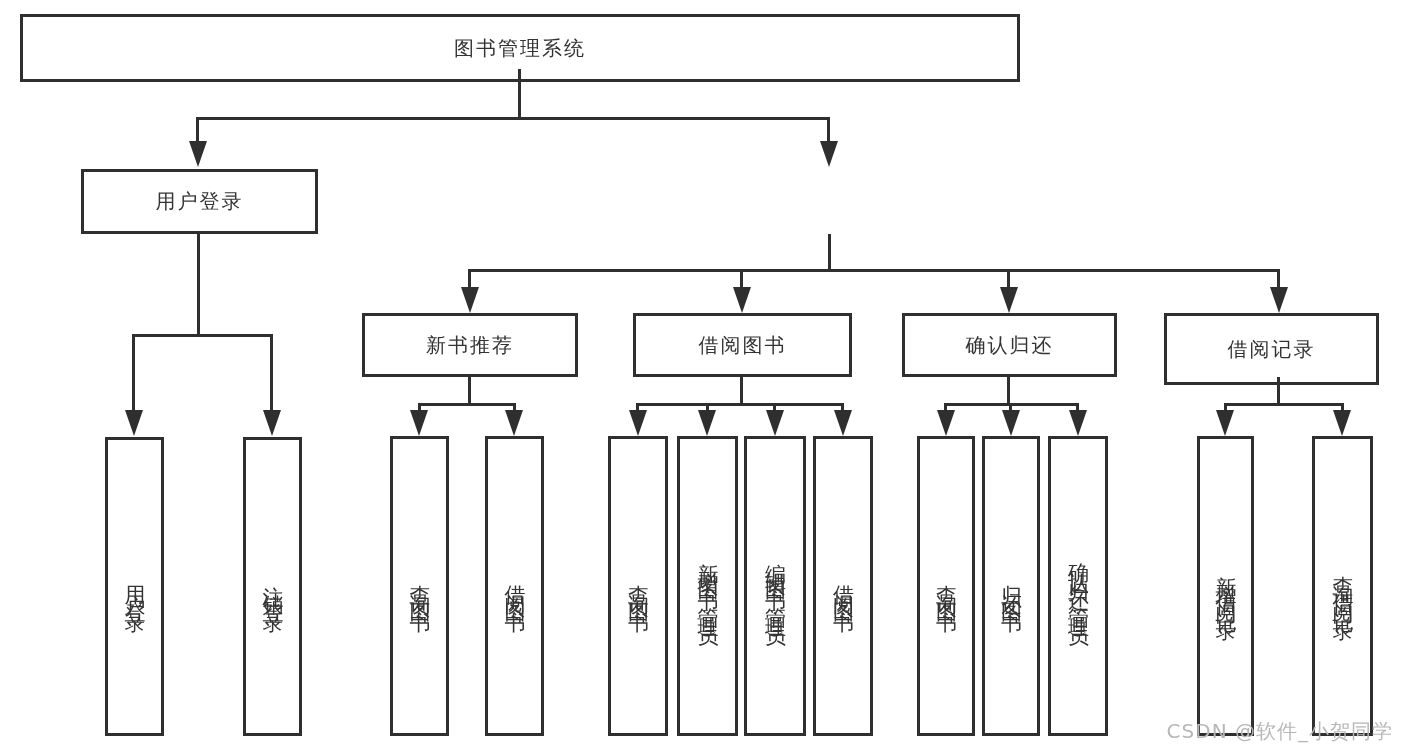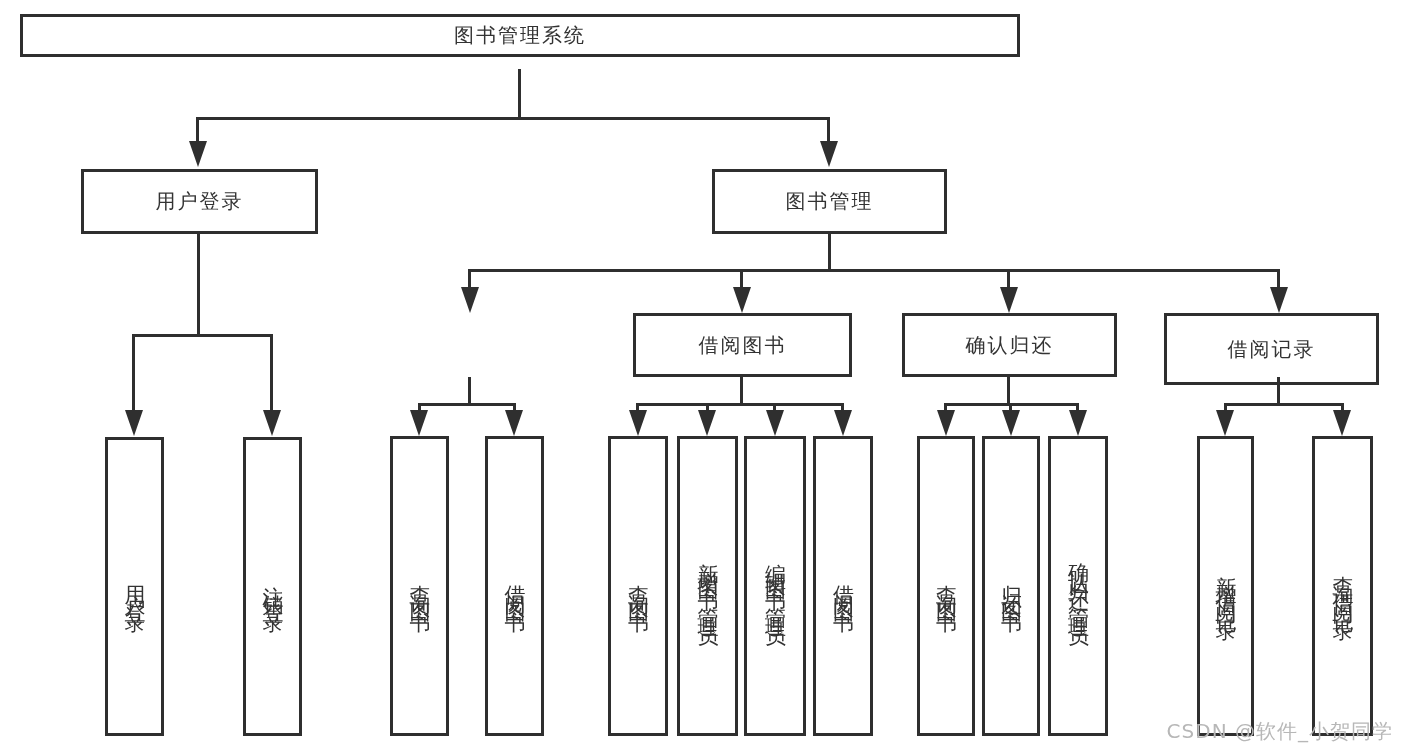--- a/index.html
+++ b/index.html
@@ -51,56 +51,56 @@
     font-size:20px;
     color:var(--watermark);
     letter-spacing:1px;
   }
 </style>
 </head>
 <body>
 
 <div id="canvas">
 
-  <div class="box" style="left:20px;top:14px;width:1000px;height:43px">
+  <div class="box" style="left:20px;top:14px;width:1000px;height:68px">
     <span class="lbl">图书管理系统</span>
   </div>
 
   <div class="v" style="left:518px;top:69px;height:49px"></div>
   <div class="h2" style="left:196px;top:117px;width:634px"></div>
   <div class="v" style="left:196px;top:117px;height:26px"></div>
   <div class="arr" style="left:189px;top:141px"></div>
   <div class="v" style="left:827px;top:117px;height:26px"></div>
   <div class="arr" style="left:820px;top:141px"></div>
 
   <div class="box" style="left:81px;top:169px;width:237px;height:65px">
     <span class="lbl">用户登录</span>
-  </div>
-  <div class="box" style="left:712px;top:169px;width:235px;height:65px">
-    <span class="lbl">图书管理</span>
   </div>
 
   <div class="v" style="left:197px;top:234px;height:103px"></div>
   <div class="h2" style="left:132px;top:334px;width:141px"></div>
   <div class="v" style="left:132px;top:334px;height:78px"></div>
   <div class="arr" style="left:125px;top:410px"></div>
   <div class="v" style="left:270px;top:334px;height:78px"></div>
   <div class="arr" style="left:263px;top:410px"></div>
 
   <div class="v" style="left:828px;top:234px;height:38px"></div>
   <div class="h2" style="left:468px;top:269px;width:812px"></div>
   <div class="v" style="left:468px;top:269px;height:20px"></div>
   <div class="arr" style="left:461px;top:287px"></div>
   <div class="v" style="left:740px;top:269px;height:20px"></div>
   <div class="arr" style="left:733px;top:287px"></div>
   <div class="v" style="left:1007px;top:269px;height:20px"></div>
   <div class="arr" style="left:1000px;top:287px"></div>
   <div class="v" style="left:1277px;top:269px;height:20px"></div>
   <div class="arr" style="left:1270px;top:287px"></div>
 
+  <div class="box" style="left:362px;top:313px;width:216px;height:64px">
+    <span class="lbl">新书推荐</span>
+  </div>
   <div class="box" style="left:633px;top:313px;width:219px;height:64px">
     <span class="lbl">借阅图书</span>
   </div>
   <div class="box" style="left:902px;top:313px;width:215px;height:64px">
     <span class="lbl">确认归还</span>
   </div>
   <div class="box" style="left:1164px;top:313px;width:215px;height:72px">
     <span class="lbl">借阅记录</span>
   </div>
 

